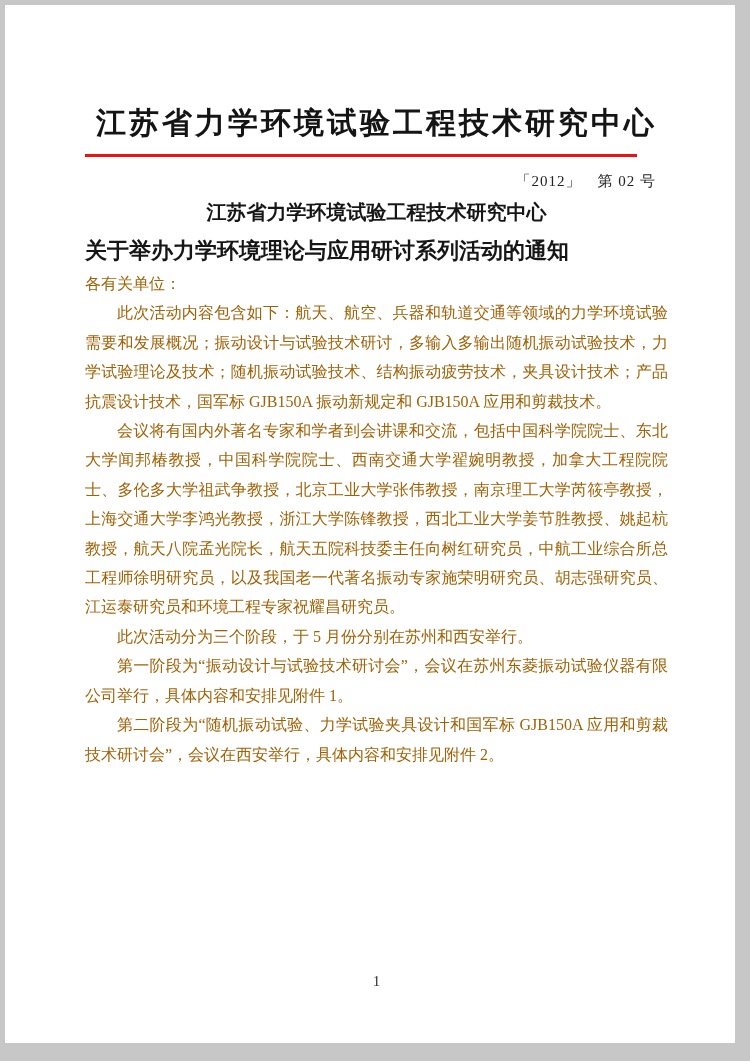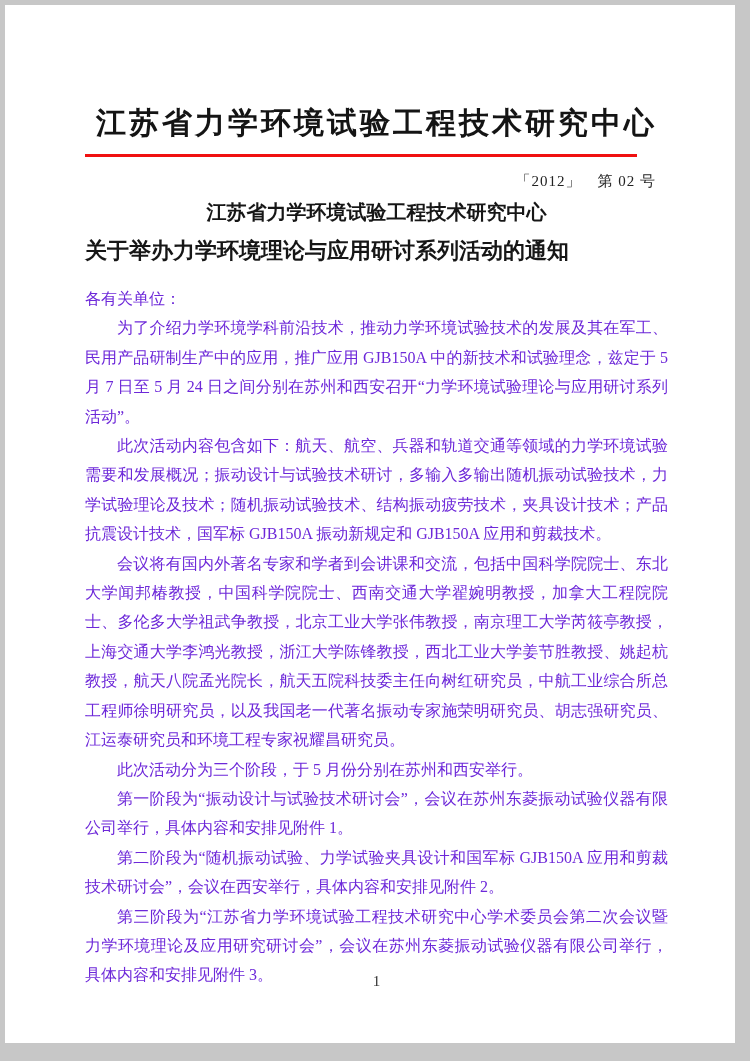--- a/index.html
+++ b/index.html
@@ -64,25 +64,25 @@
   .heading-subject {
     margin-top: 12px;
     text-align: left;
     font-family: "Liberation Sans", sans-serif;
     font-weight: bold;
     font-size: 22px;
     line-height: 28px;
     color: #161616;
   }
   .body-text {
-    margin-top: 19px;
+    margin-top: 4px;
     font-size: 16px;
     line-height: 29.4px;
     text-align: justify;
-    color: #6d28d9;
+    color: #a16207;
   }
   .body-text p {
     margin: 0;
     text-indent: 32px;
   }
   .body-text p.salutation {
     text-indent: 0;
   }
   .page-number {
     position: absolute;
@@ -105,26 +105,24 @@
       <div class="red-rule"></div>
 
       <div class="doc-number">「2012」　第 02 号</div>
 
       <div class="heading-org">江苏省力学环境试验工程技术研究中心</div>
 
       <div class="heading-subject">关于举办力学环境理论与应用研讨系列活动的通知</div>
 
       <div class="body-text">
         <p class="salutation">各有关单位：</p>
-        <p>为了介绍力学环境学科前沿技术，推动力学环境试验技术的发展及其在军工、民用产品研制生产中的应用，推广应用 GJB150A 中的新技术和试验理念，兹定于 5 月 7 日至 5 月 24 日之间分别在苏州和西安召开“力学环境试验理论与应用研讨系列活动”。</p>
         <p>此次活动内容包含如下：航天、航空、兵器和轨道交通等领域的力学环境试验需要和发展概况；振动设计与试验技术研讨，多输入多输出随机振动试验技术，力学试验理论及技术；随机振动试验技术、结构振动疲劳技术，夹具设计技术；产品抗震设计技术，国军标 GJB150A 振动新规定和 GJB150A 应用和剪裁技术。</p>
         <p>会议将有国内外著名专家和学者到会讲课和交流，包括中国科学院院士、东北大学闻邦椿教授，中国科学院院士、西南交通大学翟婉明教授，加拿大工程院院士、多伦多大学祖武争教授，北京工业大学张伟教授，南京理工大学芮筱亭教授，上海交通大学李鸿光教授，浙江大学陈锋教授，西北工业大学姜节胜教授、姚起杭教授，航天八院孟光院长，航天五院科技委主任向树红研究员，中航工业综合所总工程师徐明研究员，以及我国老一代著名振动专家施荣明研究员、胡志强研究员、江运泰研究员和环境工程专家祝耀昌研究员。</p>
         <p>此次活动分为三个阶段，于 5 月份分别在苏州和西安举行。</p>
         <p>第一阶段为“振动设计与试验技术研讨会”，会议在苏州东菱振动试验仪器有限公司举行，具体内容和安排见附件 1。</p>
         <p>第二阶段为“随机振动试验、力学试验夹具设计和国军标 GJB150A 应用和剪裁技术研讨会”，会议在西安举行，具体内容和安排见附件 2。</p>
-        <p>第三阶段为“江苏省力学环境试验工程技术研究中心学术委员会第二次会议暨力学环境理论及应用研究研讨会”，会议在苏州东菱振动试验仪器有限公司举行，具体内容和安排见附件 3。</p>
       </div>
 
       <div class="page-number">1</div>
 
     </div>
   </div>
 </div>
 
 </body></html>

